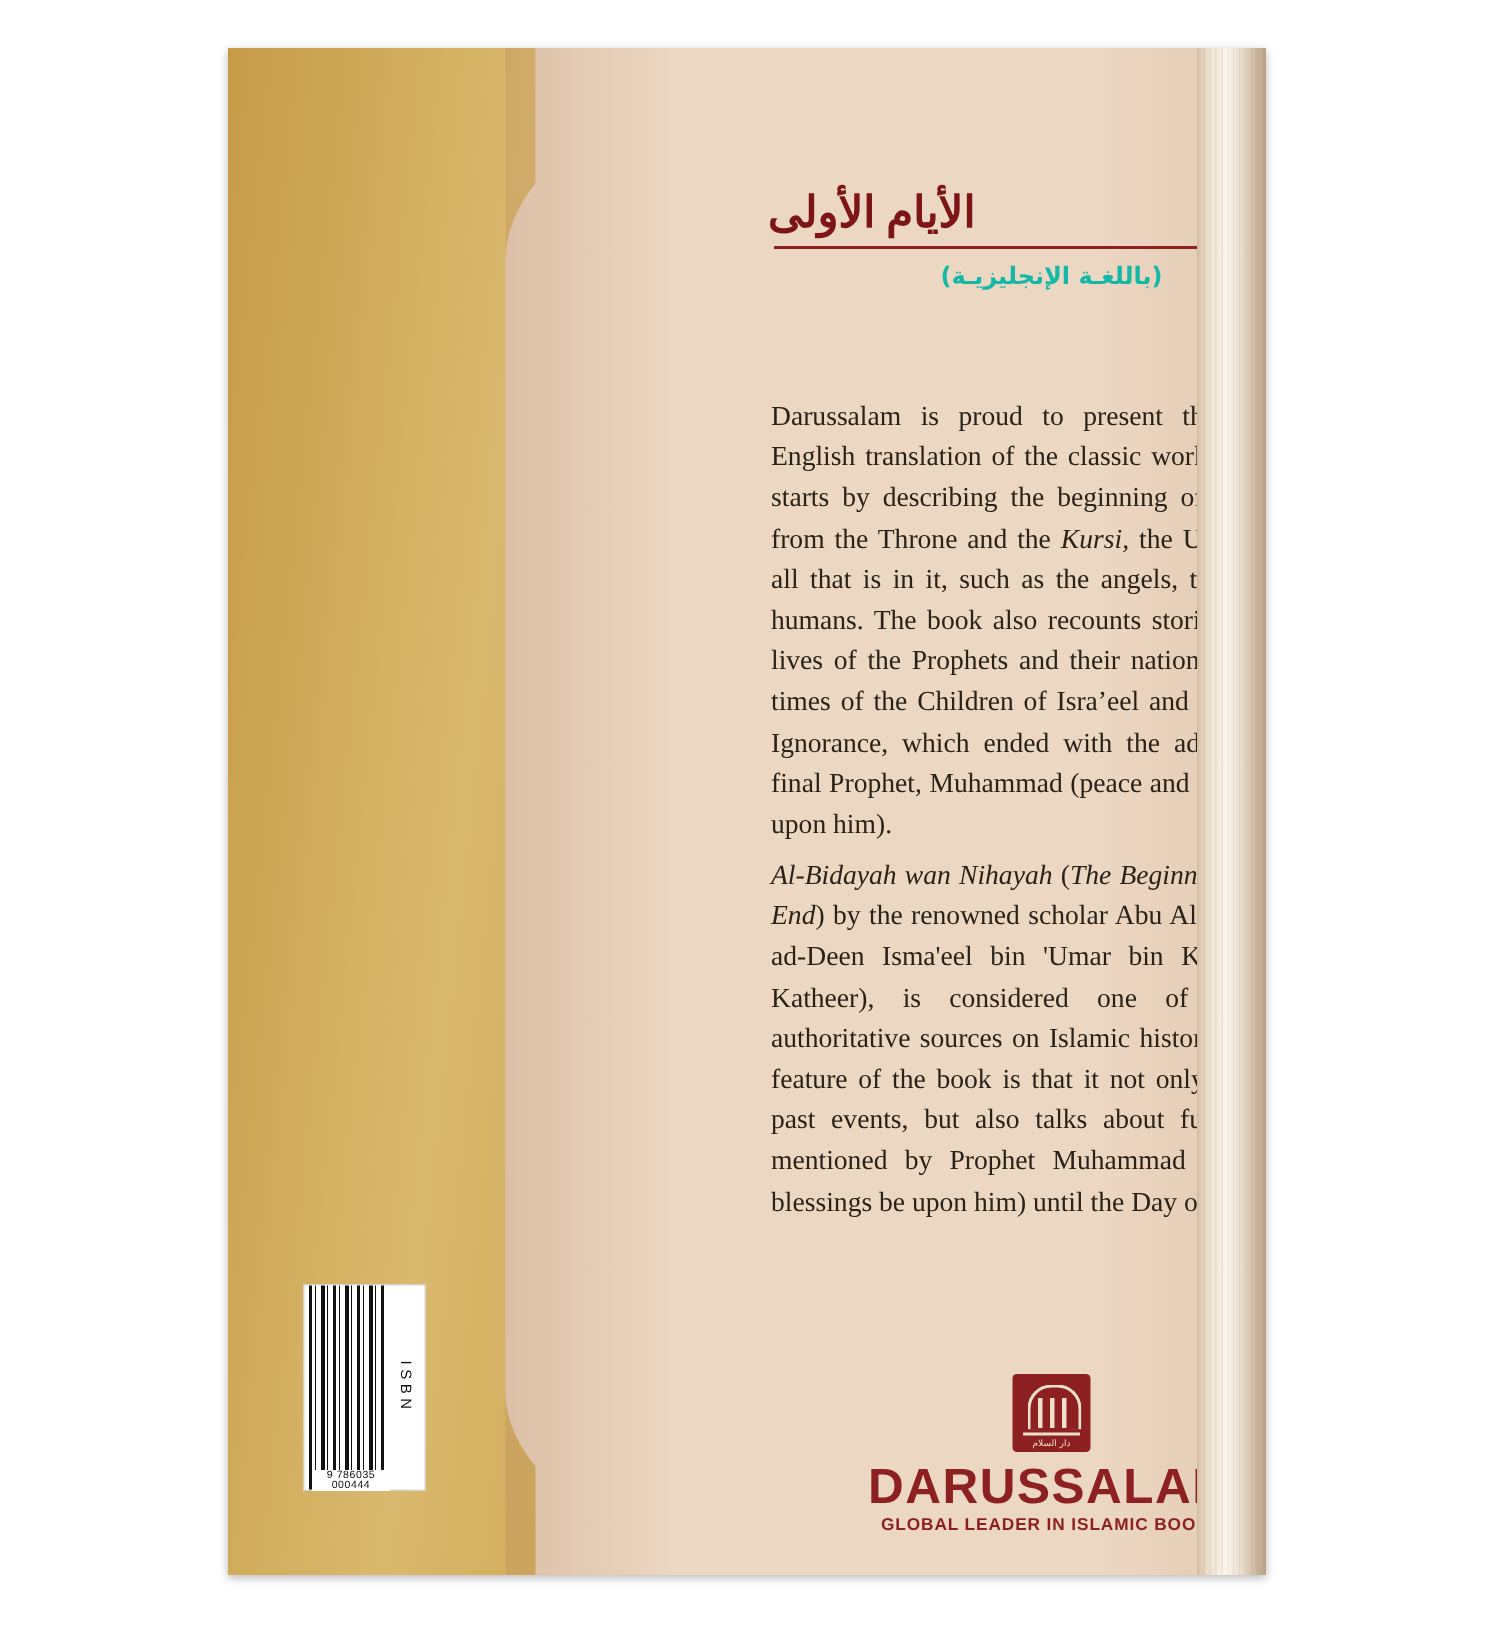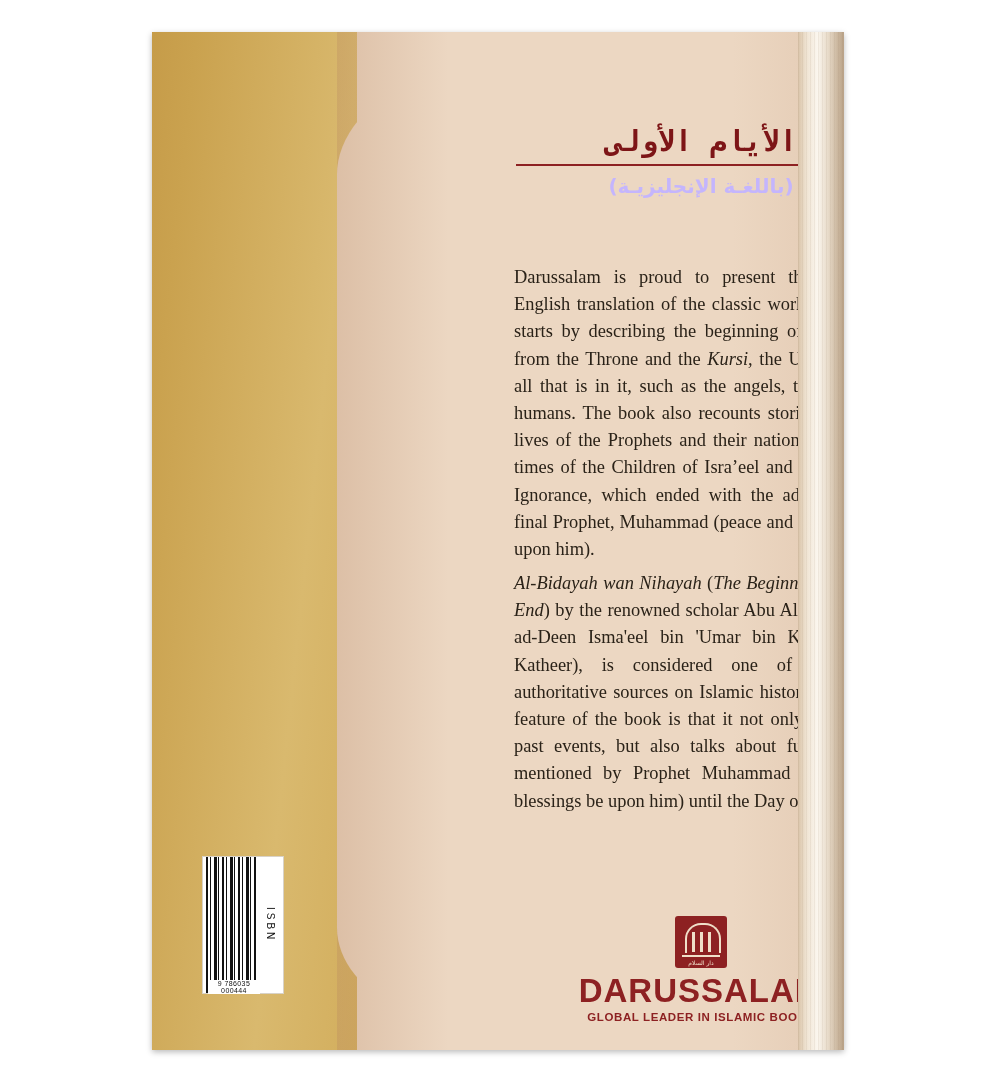--- a/index.html
+++ b/index.html
@@ -121,23 +121,23 @@
     top: 0;
     width: 378px;
     height: 100%;
   }
 
   .arabic-title {
     position: absolute;
     left: 0;
     top: 92px;
     width: 378px;
-    text-align: center;
+    text-align: left;
     direction: rtl;
-    font-family: Liberation Mono, monospace;
+    font-family: Liberation Serif, serif;
     font-size: 29px;
     font-weight: bold;
     color: #7d1517;
     letter-spacing: 0px;
   }
   .title-rule {
     position: absolute;
     left: 4px;
     top: 132px;
     width: 372px;
@@ -145,23 +145,23 @@
     background: #8d2122;
   }
   .arabic-sub {
     position: absolute;
     left: 0;
     top: 142px;
     width: 378px;
     text-align: center;
     direction: rtl;
     font-family: "DejaVu Sans", sans-serif;
-    font-size: 20px;
+    font-size: 16px;
     font-weight: bold;
-    color: #c4b5fd;
+    color: #14b8a6;
   }
 
   .blurb {
     position: absolute;
     left: 2px;
     width: 374px;
     color: #2a2218;
     font-size: 18.4px;
     line-height: 27.2px;
     text-align: justify;

